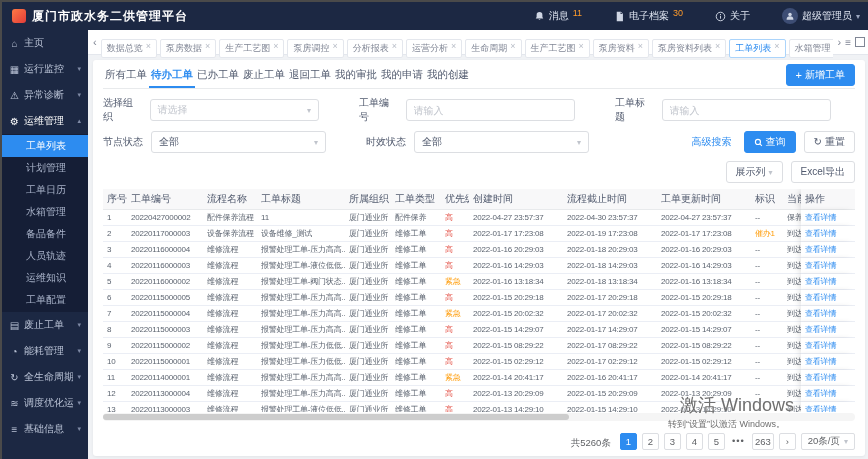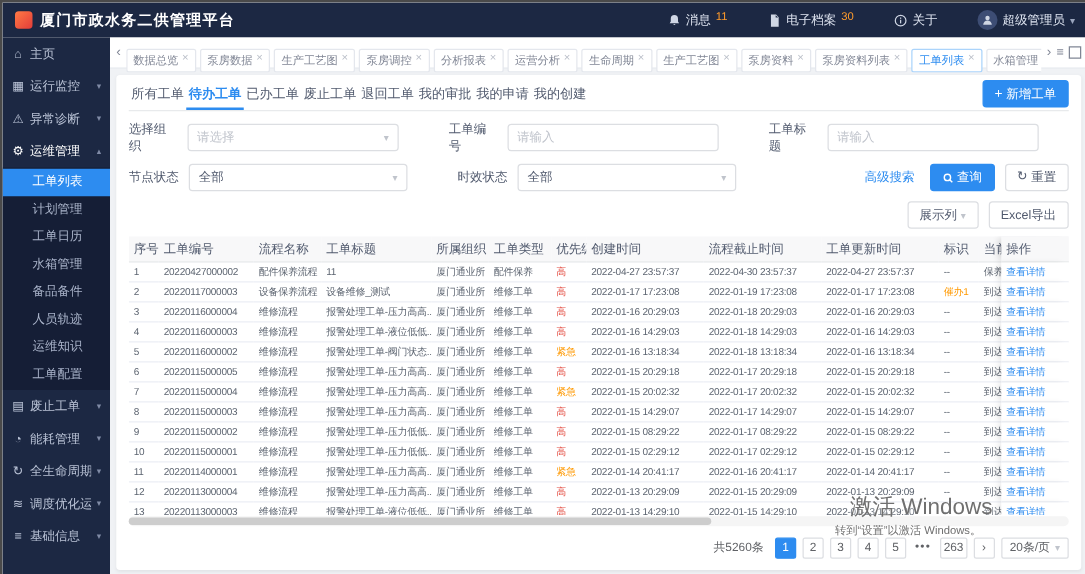--- a/index.html
+++ b/index.html
@@ -75,21 +75,21 @@
 th.op{background:#f8f8f9;}
 td.op{background:#fff;}
 .link{color:var(--accent,#2d8cf0);cursor:pointer;}
 .p-high{color:var(--high,#e34d42);}
 .p-urgent{color:var(--urgent,#ff9900);text-align:center;}
 .flag{color:var(--urgent,#ff9900);}
 
 .hscroll{height:8px;min-height:8px;background:#f5f5f5;border-radius:4px;position:relative;margin:1px 0;}
 .hthumb{position:absolute;top:1px;left:0;height:6px;width:62%;border-radius:3px;background:#cdcdcd;cursor:pointer;}
 
-.pagination{display:flex;justify-content:flex-end;align-items:center;gap:5px;padding:4px 0;font-size:9.5px;color:#606266;min-height:24px;}
+.pagination{display:flex;justify-content:flex-end;align-items:flex-end;gap:5px;padding:4px 0;font-size:9.5px;color:#606266;min-height:24px;}
 .pg-total{margin-right:4px;}
 .page-btn{min-width:17px;height:17px;line-height:15px;text-align:center;border:1px solid #dcdee2;border-radius:2px;background:#fff;cursor:pointer;padding:0 2px;box-sizing:border-box;}
 .page-btn.active{background:var(--accent,#2d8cf0);border-color:var(--accent,#2d8cf0);color:#fff;}
 .page-btn.ellipsis{border:none;background:transparent;letter-spacing:1px;}
 .page-size{height:17px;border:1px solid #dcdee2;border-radius:2px;background:#fff;display:inline-flex;align-items:center;gap:4px;padding:0 6px;cursor:pointer;box-sizing:border-box;}
 
 .watermark{position:absolute;right:76px;bottom:30px;z-index:40;color:#6f6f6f;pointer-events:none;text-shadow:0 0 4px rgba(255,255,255,.8);}
 .wm1{font-size:18px;padding-left:12px;}
 .wm2{font-size:9px;margin-top:1px;}
 </style>

